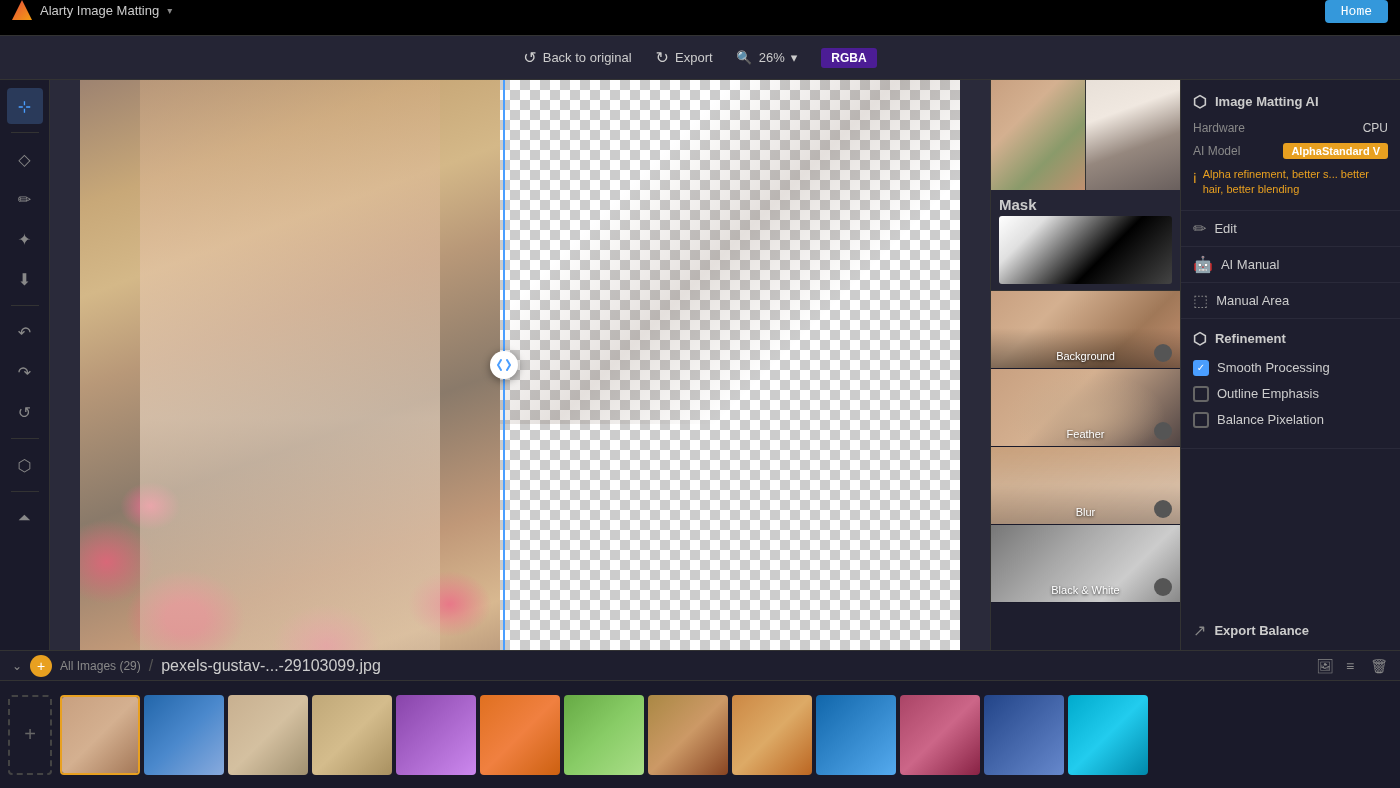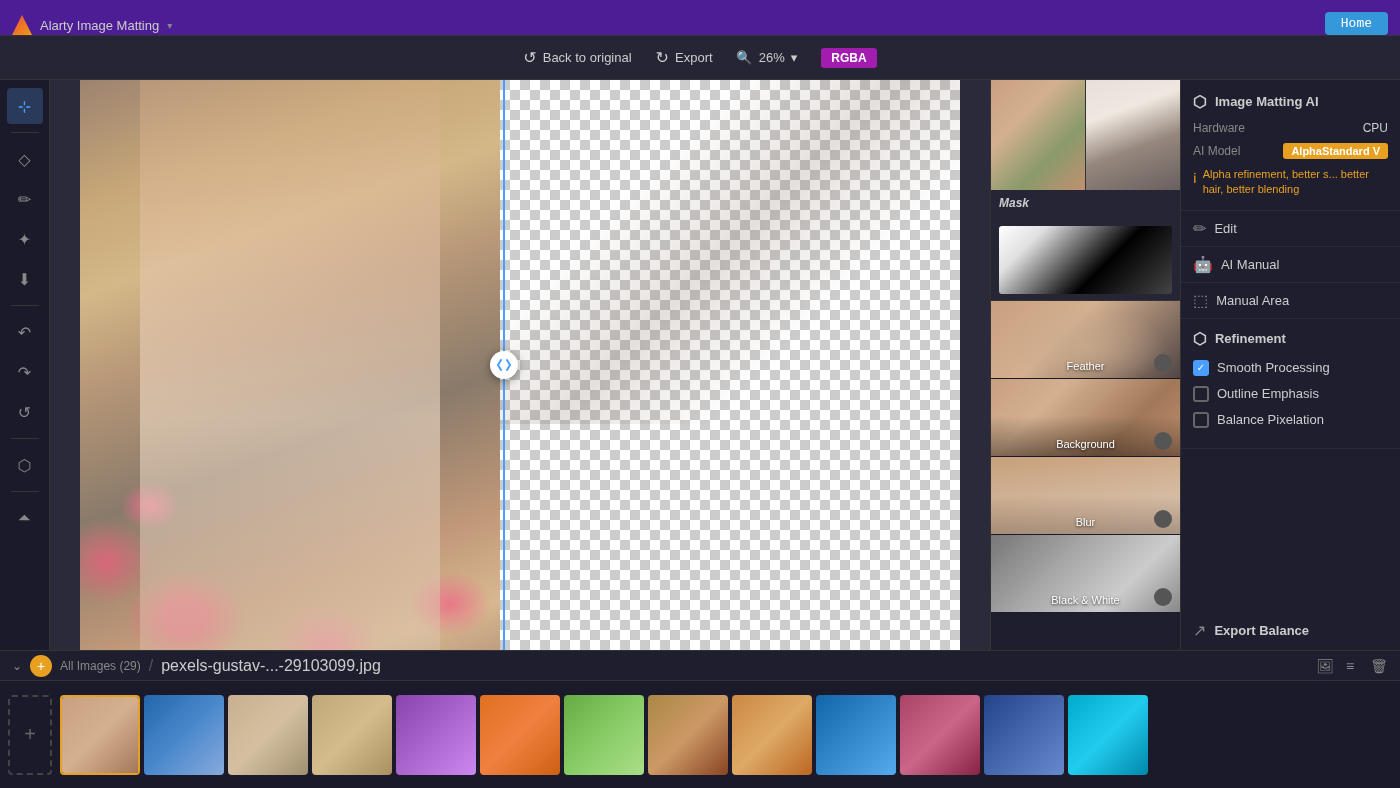--- a/index.html
+++ b/index.html
@@ -1,37 +1,37 @@
 <!DOCTYPE html>
 <html><head>
   <meta charset="utf-8">
   <style>
     * { margin: 0; padding: 0; box-sizing: border-box; }
     body { width: 1400px; height: 788px; background: #1a1a2e; font-family: 'Segoe UI', Arial, sans-serif; overflow: hidden; display: flex; flex-direction: column; }
 
     
     .title-bar {
-      height: 36px; background: #4c1d95; display: flex; align-items: flex-end; justify-content: space-between;
+      height: 36px; background: #000000; display: flex; align-items: flex-start; justify-content: space-between;
       padding: 0 12px; border-bottom: 1px solid #333; flex-shrink: 0;
     }
     .title-bar-left { display: flex; align-items: center; gap: 8px; }
     .app-logo { width: 20px; height: 20px; background: linear-gradient(135deg, #e74c3c, #f39c12); clip-path: polygon(50% 0%, 0% 100%, 100% 100%); }
     .app-title { color: #ccc; font-size: 13px; font-weight: 500; }
     .dropdown-arrow { color: #888; font-size: 10px; }
     .home-btn { background: #3498db; color: white; border: none; padding: 4px 16px; border-radius: 4px; font-size: 13px; cursor: pointer; font-family: Liberation Mono, monospace; }
 
     
     .toolbar-bar {
       height: 44px; background: #252535; display: flex; align-items: center; justify-content: center;
       gap: 24px; border-bottom: 1px solid #333; flex-shrink: 0; padding: 0 20px;
     }
     .toolbar-action { display: flex; align-items: center; gap: 6px; color: #ccc; font-size: 13px; cursor: pointer; }
     .toolbar-icon { font-size: 16px; }
     .zoom-control { display: flex; align-items: center; gap: 6px; color: #ccc; font-size: 13px; }
-    .rgba-badge { background: #a21caf; color: white; padding: 3px 10px; border-radius: 3px; font-size: 12px; font-weight: bold; }
+    .rgba-badge { background: #4c1d95; color: white; padding: 3px 10px; border-radius: 3px; font-size: 12px; font-weight: bold; }
 
     
     .main-layout { flex: 1; display: flex; overflow: hidden; }
 
     
     .left-sidebar {
       width: 50px; background: #1a1a2a; display: flex; flex-direction: column; align-items: center;
       padding: 8px 0; gap: 4px; border-right: 1px solid #333; flex-shrink: 0;
     }
     .sidebar-tool { width: 36px; height: 36px; display: flex; align-items: center; justify-content: center; color: #888; border-radius: 4px; cursor: pointer; font-size: 16px; }
@@ -245,37 +245,37 @@
     <div style="height:110px;display:flex;">
       <div style="width:95px;height:110px;overflow:hidden;border-right:1px solid #333;">
         <div style="width:100%;height:100%;background:linear-gradient(135deg,#c8a080,#d4b090,#8a9a6a,#c09070);"></div>
       </div>
       <div style="flex:1;height:110px;overflow:hidden;">
         <div style="width:100%;height:100%;background:linear-gradient(160deg,#e8e0d8 0%,#f0e8e0 30%,rgba(200,180,160,0.7) 60%,rgba(180,160,140,0.5) 100%);"></div>
       </div>
     </div>
 
     <div style="padding:6px 8px;background:#252535;border-bottom:1px solid #333;">
-      <div style="color:#ccc;font-size:12px;font-weight:600;margin-bottom:16px;font-style:italic;">Mask</div>
+      <div style="color:#ccc;font-size:15px;font-weight:600;margin-bottom:3px;">Mask</div>
       <div style="width:100%;height:68px;background:linear-gradient(135deg,#ffffff 0%,#e0e0e0 20%,#000000 60%,#444 100%);border-radius:3px;"></div>
+    </div>
+
+    <div class="effect-item">
+      <div class="effect-preview-bg ep1">
+        <div style="position:absolute;bottom:0;left:0;right:0;height:40px;background:linear-gradient(transparent,rgba(0,0,0,0.4));"></div>
+      </div>
+      <span class="effect-label">Background</span>
+      <div class="effect-dot"></div>
     </div>
 
     <div class="effect-item">
       <div class="effect-preview-bg ep2">
         <div style="position:absolute;inset:0;background:radial-gradient(ellipse 60% 80% at 50% 60%,rgba(200,170,140,0.8) 0%,transparent 70%);"></div>
       </div>
       <span class="effect-label">Feather</span>
-      <div class="effect-dot"></div>
-    </div>
-
-    <div class="effect-item">
-      <div class="effect-preview-bg ep1">
-        <div style="position:absolute;bottom:0;left:0;right:0;height:40px;background:linear-gradient(transparent,rgba(0,0,0,0.4));"></div>
-      </div>
-      <span class="effect-label">Background</span>
       <div class="effect-dot"></div>
     </div>
 
     <div class="effect-item">
       <div class="effect-preview-bg ep3">
         <div style="position:absolute;inset:0;backdrop-filter:blur(2px);background:linear-gradient(135deg,rgba(200,160,120,0.6),rgba(220,190,160,0.5));"></div>
       </div>
       <span class="effect-label">Blur</span>
       <div class="effect-dot"></div>
     </div>

